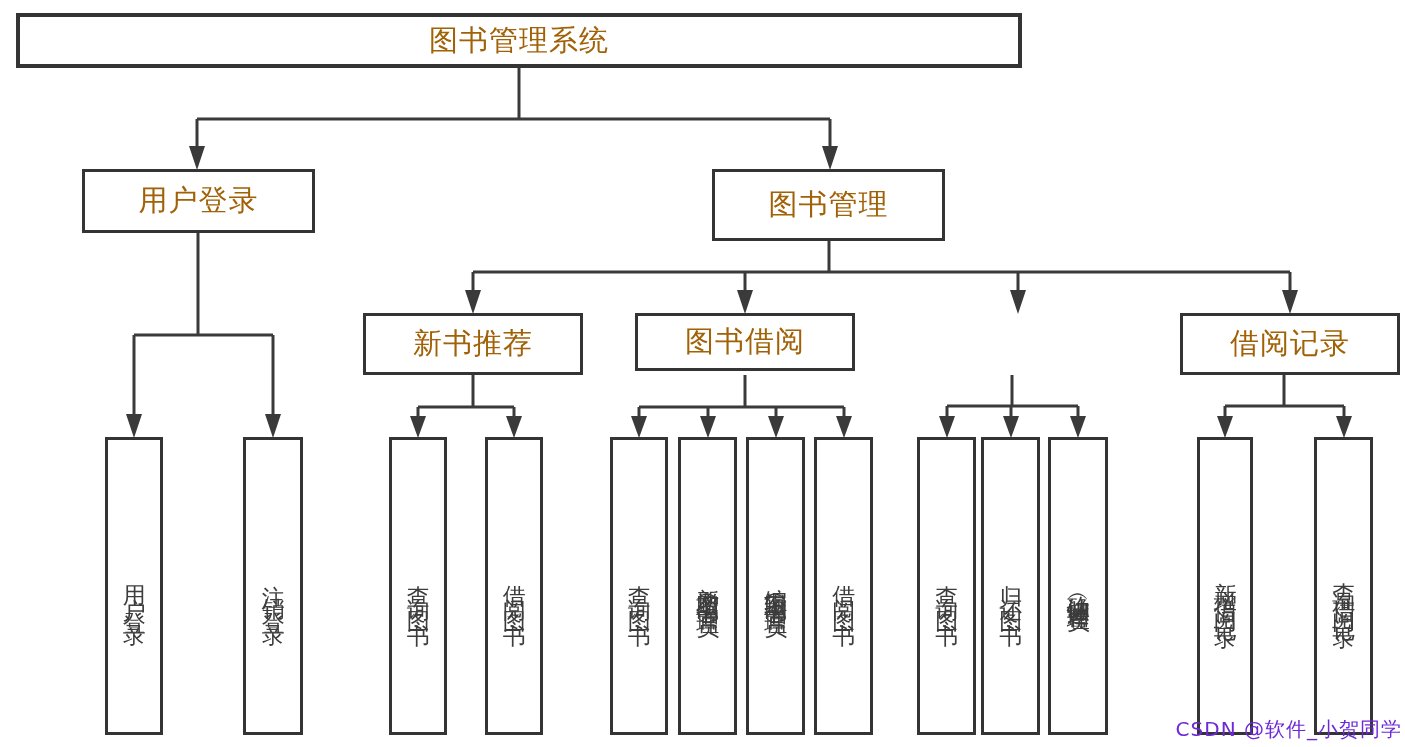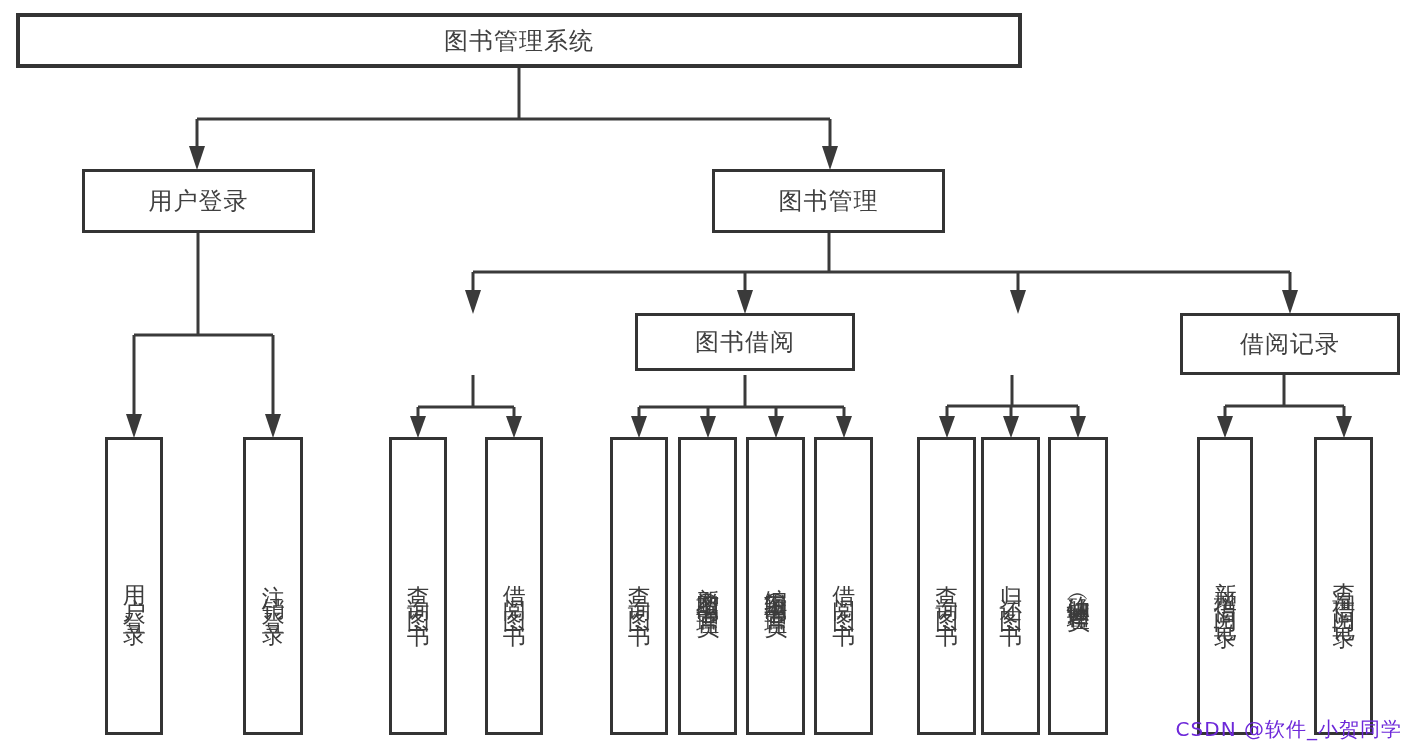--- a/index.html
+++ b/index.html
@@ -26,24 +26,24 @@
     background: #ffffff;
     border: 3px solid #343434;
     display: flex;
     align-items: center;
     justify-content: center;
     color: #3c3c3c;
     z-index: 2;
   }
   .node.root { border-width: 4px; }
   .hlabel {
-    font-size: 24px;
+    font-size: 29px;
     letter-spacing: 1px;
     white-space: nowrap;
-    color: #404040;
+    color: #a16207;
     text-align: center;
   }
   .vnode { }
   .vlabel {
     writing-mode: vertical-rl;
     text-orientation: mixed;
     font-size: 23px;
     line-height: 1.1;
     color: #3c3c3c;
     white-space: nowrap;
@@ -141,24 +141,27 @@
     </g>
   </svg>
 
   <div class="node root" style="left:16px; top:13px; width:1006px; height:55px;">
     <span class="hlabel">图书管理系统</span>
   </div>
 
   <div class="node" style="left:82px; top:169px; width:233px; height:64px;">
     <span class="hlabel">用户登录</span>
   </div>
-  <div class="node" style="left:712px; top:169px; width:233px; height:64px;">
+  <div class="node" style="left:712px; top:169px; width:233px; height:72px;">
     <span class="hlabel">图书管理</span>
   </div>
 
+  <div class="node" style="left:363px; top:313px; width:220px; height:62px;">
+    <span class="hlabel">新书推荐</span>
+  </div>
   <div class="node" style="left:635px; top:313px; width:220px; height:58px;">
     <span class="hlabel">图书借阅</span>
   </div>
   <div class="node" style="left:1180px; top:313px; width:220px; height:62px;">
     <span class="hlabel">借阅记录</span>
   </div>
 
   <div class="node vnode" style="left:105px; top:437px; width:58px; height:298px;">
     <span class="vlabel sp4">用户登录</span>
   </div>

